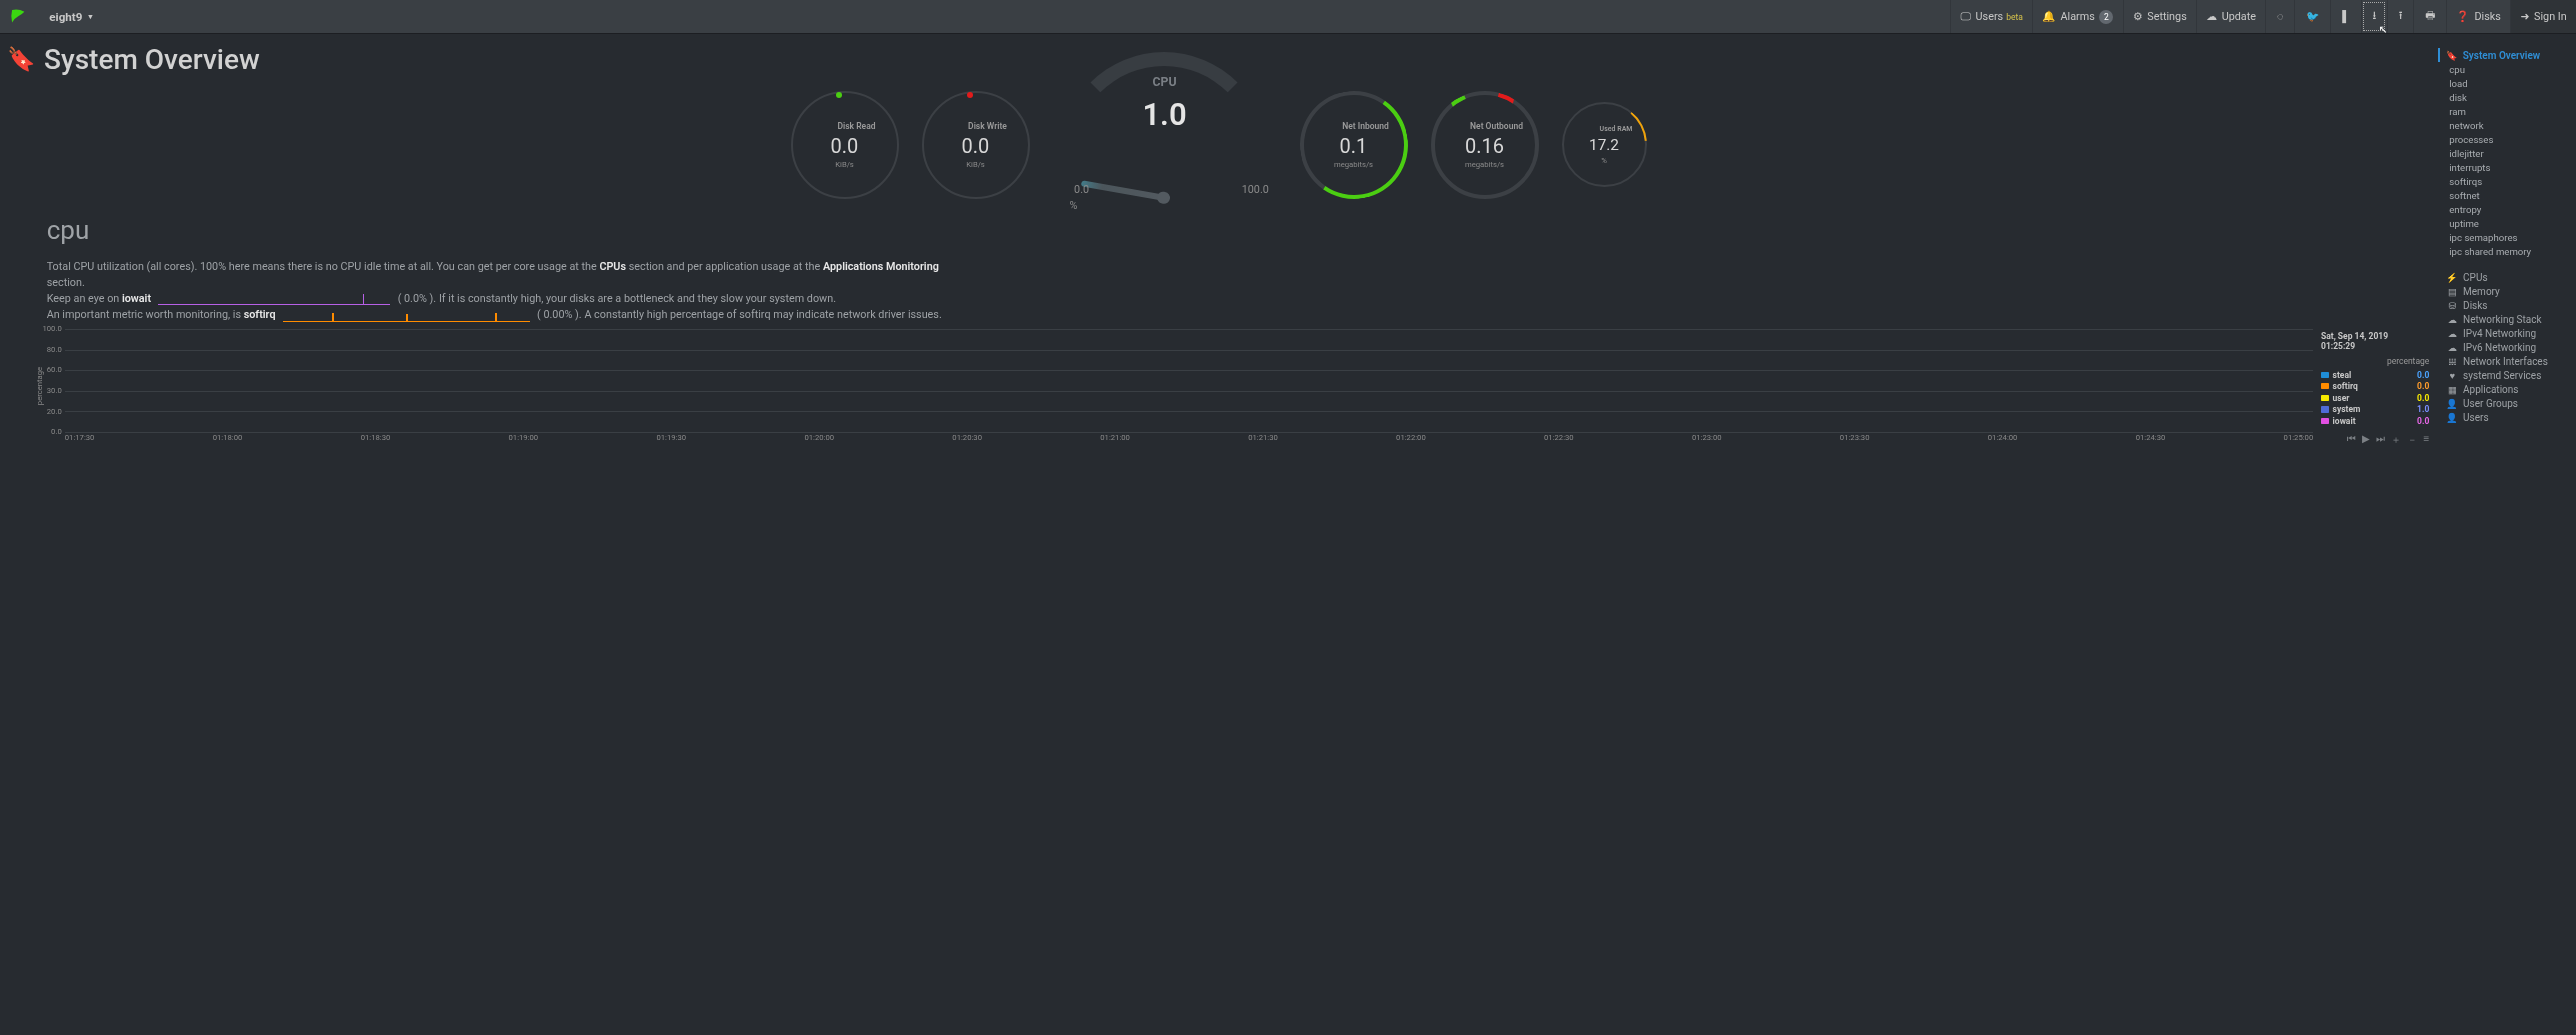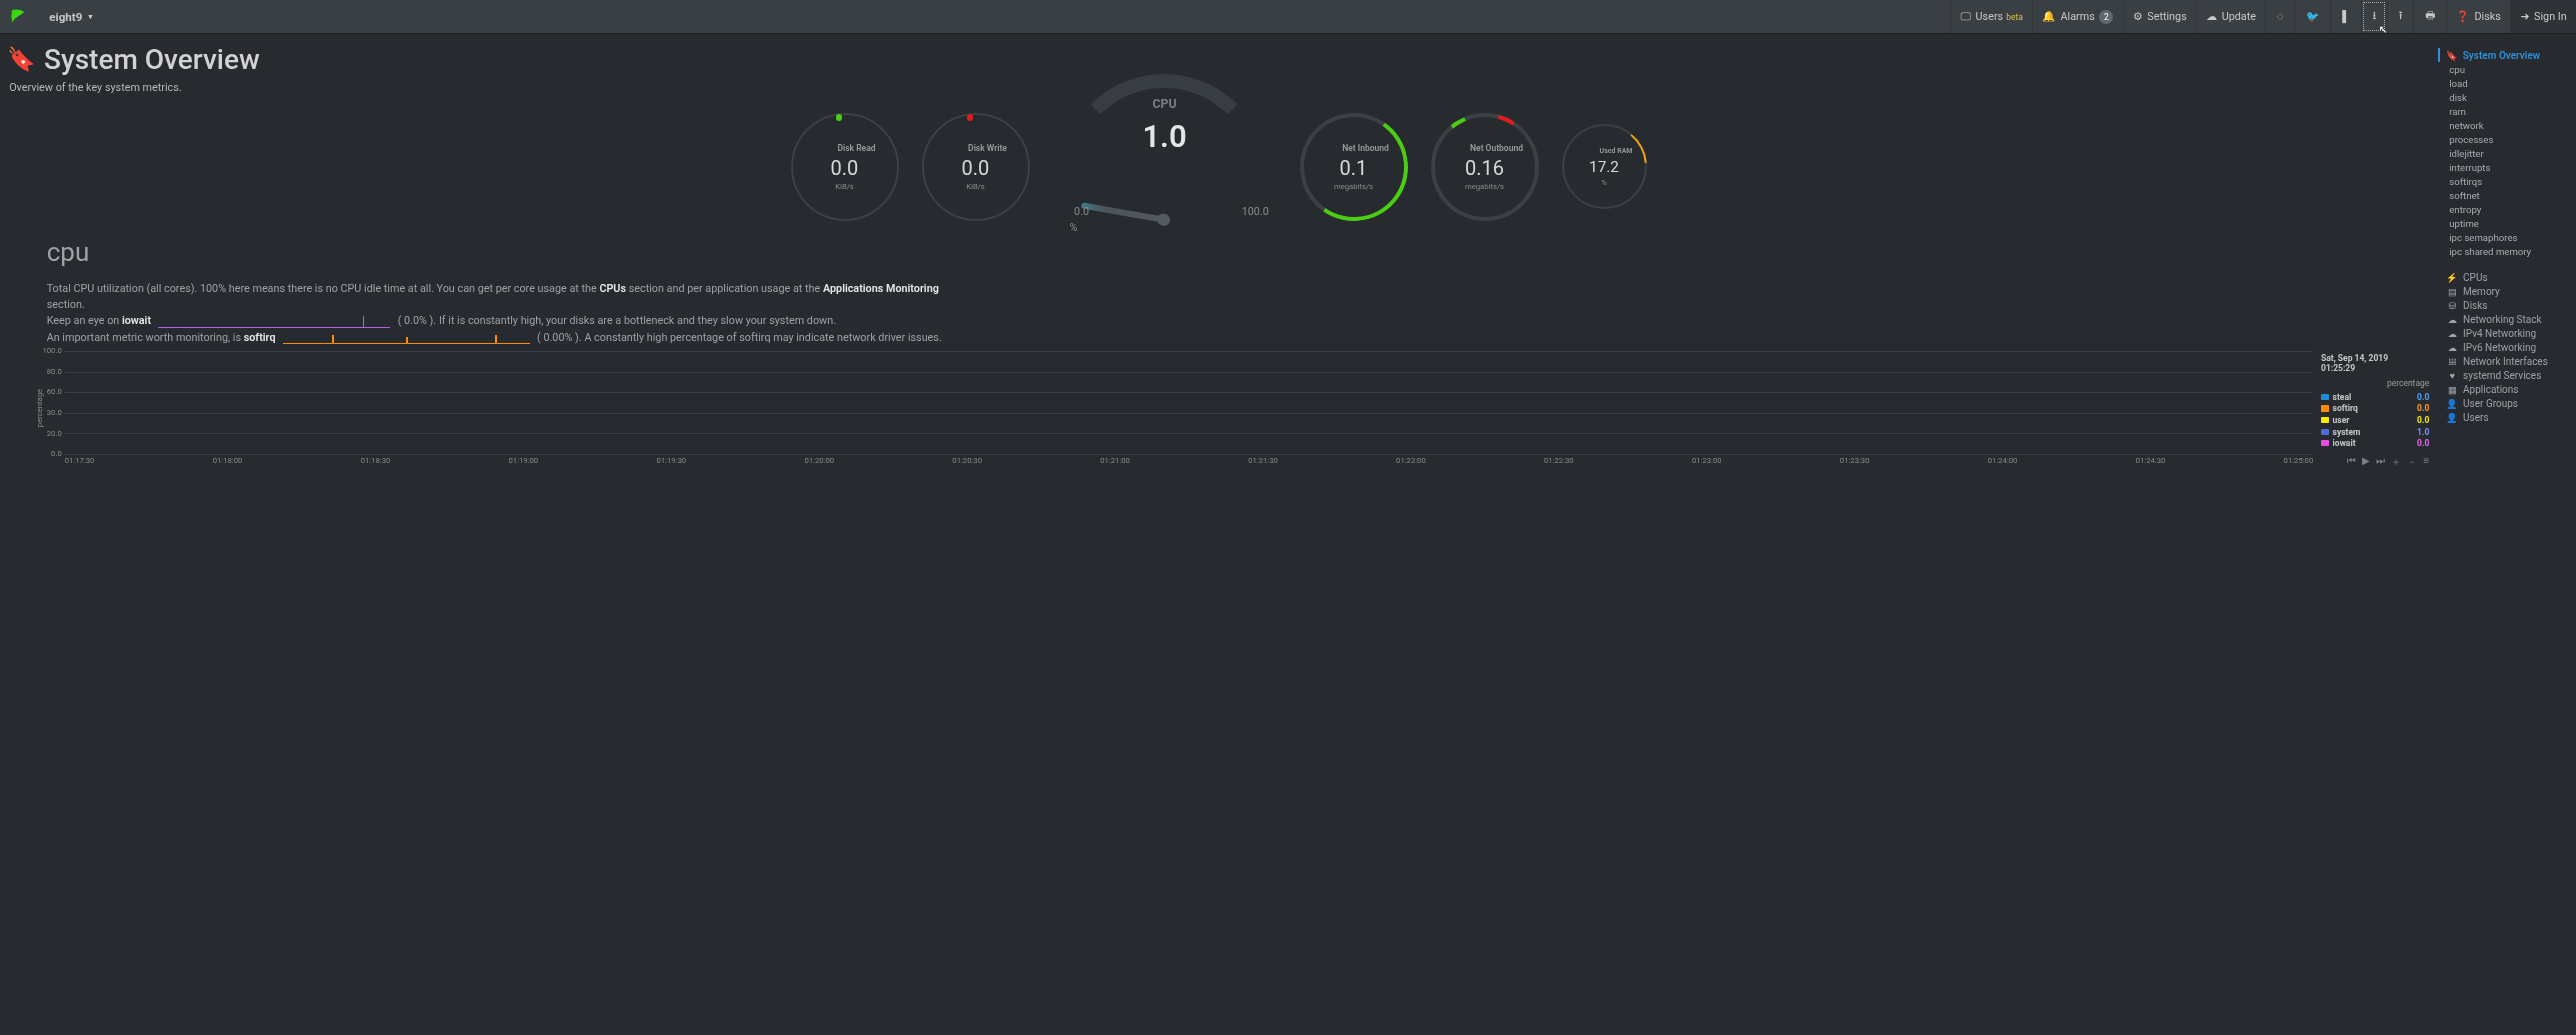--- a/index.html
+++ b/index.html
@@ -355,21 +355,20 @@
   </div>
 </div>
 
 <div class="page">
   <div class="main">
 
     <div class="page-title">
       <span class="bm">🔖</span>
       <h1>System Overview</h1>
     </div>
-    <div class="subtitle">Overview of the key system metrics.</div>
 
     <div class="gauges">
       <div class="gauge">
         <div class="ring"></div>
         <div class="dot" style="background:#4bce12; top:1.5px; left:45px;"></div>
         <div class="lbl">Disk Read</div>
         <div class="val">0.0</div>
         <div class="unit">KiB/s</div>
       </div>
       <div class="gauge">

